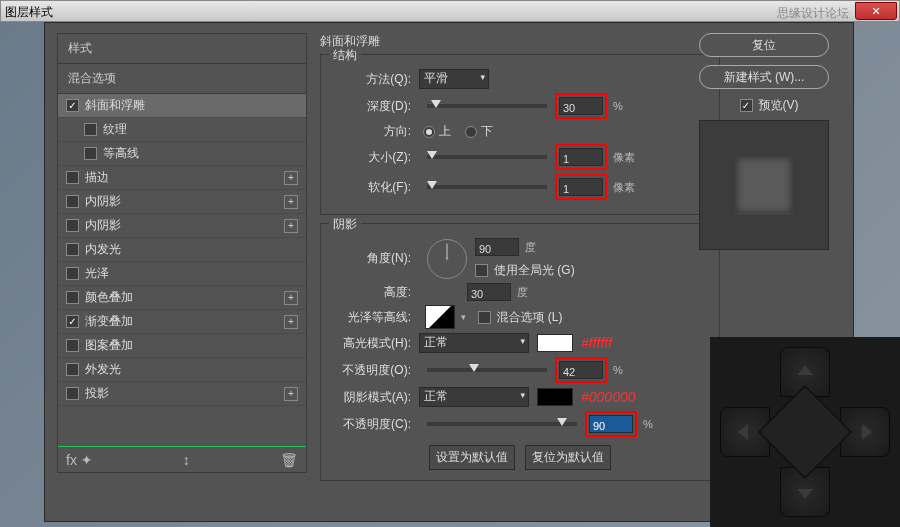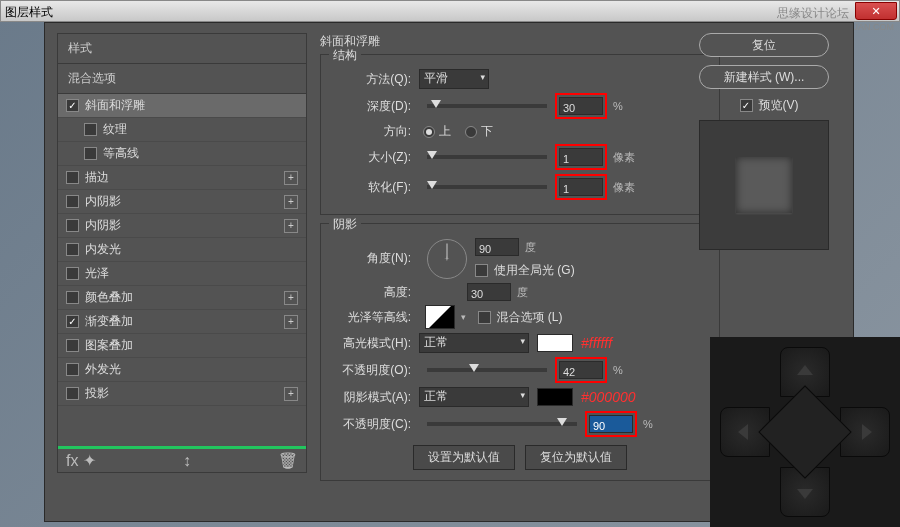--- a/index.html
+++ b/index.html
@@ -9,21 +9,21 @@
 .watermark { position: absolute; right: 50px; top: 4px; font-size: 12px; color: #888; }
 .watermark2 { position: absolute; right: 6px; top: 22px; font-size: 9px; color: #888; }
 .dialog { position: absolute; left: 44px; top: 22px; width: 810px; height: 500px; background: #535353; border: 1px solid #2a2a2a; }
 .sidebar { position: absolute; left: 12px; top: 10px; width: 250px; height: 440px; border: 1px solid #3a3a3a; background: #535353; }
 .side-head { padding: 6px 10px; font-size: 12px; color: #ccc; border-bottom: 1px solid #3a3a3a; font-family: Liberation Mono, monospace; }
 .side-row { display: flex; align-items: center; padding: 4px 8px; font-size: 12px; color: #ddd; border-bottom: 1px solid #4a4a4a; position: relative; height: 24px; }
 .side-row.child { padding-left: 26px; }
 .side-row.selected { background: #6a6a6a; }
 .side-cb { width: 13px; height: 13px; border: 1px solid #888; background: #3a3a3a; margin-right: 6px; display: inline-flex; align-items: center; justify-content: center; font-size: 10px; color: #fff; }
 .side-plus { position: absolute; right: 8px; width: 14px; height: 14px; border: 1px solid #888; color: #ccc; display: flex; align-items: center; justify-content: center; font-size: 10px; }
-.side-foot { position: absolute; bottom: 0; left: 0; right: 0; height: 26px; border-top: 3px solid #22c55e; display: flex; align-items: center; padding: 0 8px; color: #bbb; font-size: 16px; justify-content: space-between; }
+.side-foot { position: absolute; bottom: 0; left: 0; right: 0; height: 26px; border-top: 1px solid #22c55e; display: flex; align-items: center; padding: 0 8px; color: #bbb; font-size: 14px; justify-content: space-between; }
 .main { position: absolute; left: 275px; top: 10px; width: 400px; }
 .sect-title { color: #ddd; font-size: 12px; margin-bottom: 4px; }
 .fieldset { border: 1px solid #3a3a3a; padding: 10px 10px 10px 10px; margin-bottom: 8px; position: relative; }
 .fieldset .legend { position: absolute; top: -8px; left: 8px; background: #535353; padding: 0 4px; font-size: 12px; color: #ddd; }
 .frow { display: flex; align-items: center; margin: 4px 0; font-size: 12px; color: #ddd; }
 .flabel { width: 80px; text-align: right; margin-right: 8px; }
 .select { background: #3a3a3a; border: 1px solid #2a2a2a; color: #ddd; font-size: 12px; height: 20px; padding: 0 16px 0 4px; position: relative; }
 .select::after { content: "▾"; position: absolute; right: 3px; top: 2px; font-size: 9px; }
 .slider { flex: 1; height: 4px; background: #3a3a3a; position: relative; margin: 0 8px; max-width: 120px; }
 .thumb { position: absolute; top: -4px; width: 0; height: 0; border-left: 5px solid transparent; border-right: 5px solid transparent; border-top: 8px solid #ddd; }
@@ -33,21 +33,21 @@
 .unit { margin-left: 6px; color: #bbb; font-size: 11px; }
 .radio { width: 12px; height: 12px; border: 1px solid #888; border-radius: 50%; background: #3a3a3a; display: inline-flex; align-items: center; justify-content: center; margin: 0 4px; }
 .radio.on::after { content: ""; width: 6px; height: 6px; background: #ddd; border-radius: 50%; }
 .angle-widget { width: 40px; height: 40px; border: 1px solid #888; border-radius: 50%; margin: 0 8px; position: relative; }
 .angle-widget::after { content: ""; position: absolute; left: 50%; top: 50%; width: 16px; height: 1px; background: #ccc; transform-origin: left; transform: rotate(-90deg); }
 .angle-widget::before { content: "+"; position: absolute; left: 50%; top: 50%; transform: translate(-50%,-50%); font-size: 9px; color: #888; }
 .gloss-sw { width: 30px; height: 24px; background: linear-gradient(135deg, #fff 0%, #fff 49%, #000 51%, #000 100%); border: 1px solid #2a2a2a; margin: 0 6px; }
 .colorsw { width: 36px; height: 18px; border: 1px solid #2a2a2a; margin-left: 8px; }
 .annot { color: #ff3030; font-size: 14px; font-style: italic; margin-left: 8px; }
 .btnrow { display: flex; gap: 10px; margin-top: 8px; justify-content: center; }
-.dlgbtn { background: #4a4a4a; border: 1px solid #2a2a2a; color: #ddd; font-size: 12px; padding: 3px 14px; }
+.dlgbtn { background: #4a4a4a; border: 1px solid #2a2a2a; color: #ddd; font-size: 12px; padding: 3px 6px; }
 .rpanel { position: absolute; right: 14px; top: 10px; width: 140px; }
 .pillbtn { width: 130px; height: 24px; border: 1px solid #aaa; border-radius: 12px; color: #ddd; font-size: 12px; display: flex; align-items: center; justify-content: center; margin-bottom: 8px; background: #535353; }
 .preview-cb { display: flex; align-items: center; justify-content: center; font-size: 12px; color: #ddd; margin: 6px 0; }
 .preview-box { width: 130px; height: 130px; background: #3c3c3c; border: 1px solid #2a2a2a; display: flex; align-items: center; justify-content: center; }
 .preview-inner { width: 56px; height: 56px; background: #5a5a5a; box-shadow: inset 0 0 8px rgba(0,0,0,.5), 0 1px 2px rgba(255,255,255,.1); }
 .dpad { position: absolute; right: 0px; bottom: 0px; width: 190px; height: 190px; background: #1a1a1a; }
 .dpad .btn { position: absolute; background: radial-gradient(#2a2a2a, #1a1a1a); border: 1px solid #0a0a0a; }
 .dpad .btn.up { left: 70px; top: 10px; width: 50px; height: 50px; border-radius: 8px 8px 0 0; }
 .dpad .btn.down { left: 70px; bottom: 10px; width: 50px; height: 50px; border-radius: 0 0 8px 8px; }
 .dpad .btn.left { left: 10px; top: 70px; width: 50px; height: 50px; border-radius: 8px 0 0 8px; }

